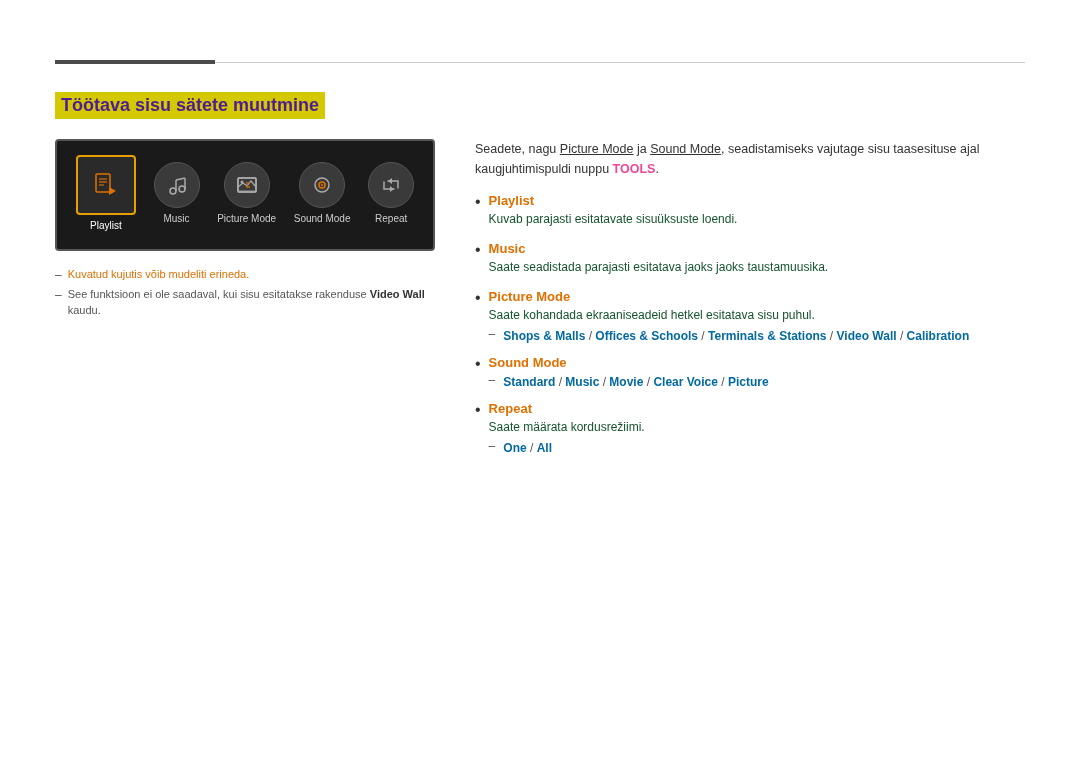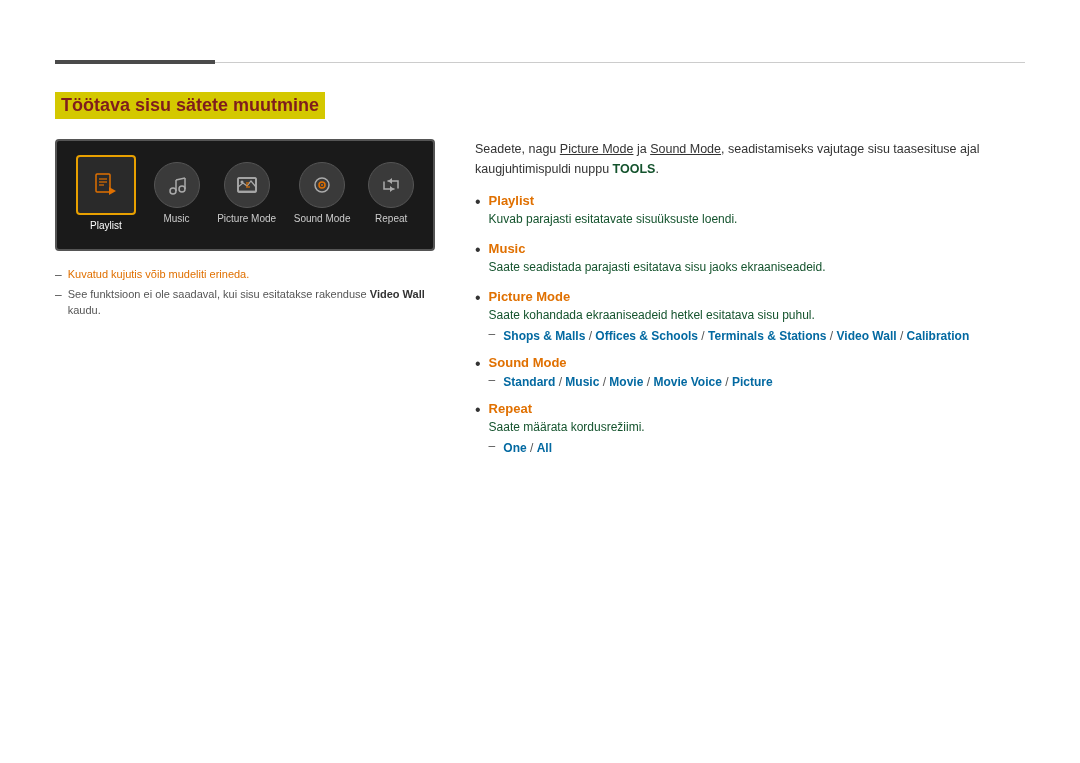--- a/index.html
+++ b/index.html
@@ -31,21 +31,21 @@
     .top-line-thin {
       flex: 1;
       height: 1px;
       background: #ccc;
     }
 
     
     .page-title {
       display: inline-block;
       background: #d4c800;
-      color: #7f1d1d;
+      color: #4c1d95;
       font-size: 18px;
       font-weight: bold;
       padding: 3px 6px;
       margin-bottom: 20px;
     }
 
     
     .content-layout {
       display: flex;
       gap: 40px;
@@ -164,21 +164,21 @@
       margin-bottom: 14px;
     }
 
     .intro-text .highlight {
       text-decoration: underline;
       color: #333;
     }
 
     .intro-text .bold-word {
       font-weight: bold;
-      color: #14532d;
+      color: #ec4899;
     }
 
     
     .bullet-list {
       list-style: none;
       padding: 0;
     }
 
     .bullet-list > li {
       display: flex;
@@ -362,21 +362,21 @@
           <div class="bullet-content">
             <span class="bullet-title">Playlist</span>
             <p class="bullet-desc">Kuvab parajasti esitatavate sisuüksuste loendi.</p>
           </div>
         </li>
 
         <li>
           <span class="bullet-dot">•</span>
           <div class="bullet-content">
             <span class="bullet-title">Music</span>
-            <p class="bullet-desc">Saate seadistada parajasti esitatava sisu jaoks ekraaniseadeid.</p>
+            <p class="bullet-desc">Saate seadistada parajasti esitatava jaoks jaoks taustamuusika.</p>
           </div>
         </li>
 
         <li>
           <span class="bullet-dot">•</span>
           <div class="bullet-content">
             <span class="bullet-title">Picture Mode</span>
             <p class="bullet-desc">Saate kohandada ekraaniseadeid hetkel esitatava sisu puhul.</p>
             <div class="sub-item">
               <span class="sub-dash">–</span>
@@ -387,21 +387,21 @@
           </div>
         </li>
 
         <li>
           <span class="bullet-dot">•</span>
           <div class="bullet-content">
             <span class="bullet-title">Sound Mode</span>
             <div class="sub-item">
               <span class="sub-dash">–</span>
               <span class="sub-options">
-                <span class="option-link">Standard</span><span class="separator"> / </span><span class="option-link">Music</span><span class="separator"> / </span><span class="option-link">Movie</span><span class="separator"> / </span><span class="option-link">Movie Voice</span><span class="separator"> / </span><span class="option-link">Picture</span>
+                <span class="option-link">Standard</span><span class="separator"> / </span><span class="option-link">Music</span><span class="separator"> / </span><span class="option-link">Movie</span><span class="separator"> / </span><span class="option-link">Clear Voice</span><span class="separator"> / </span><span class="option-link">Picture</span>
               </span>
             </div>
           </div>
         </li>
 
         <li>
           <span class="bullet-dot">•</span>
           <div class="bullet-content">
             <span class="bullet-title">Repeat</span>
             <p class="bullet-desc">Saate määrata kordusrežiimi.</p>

